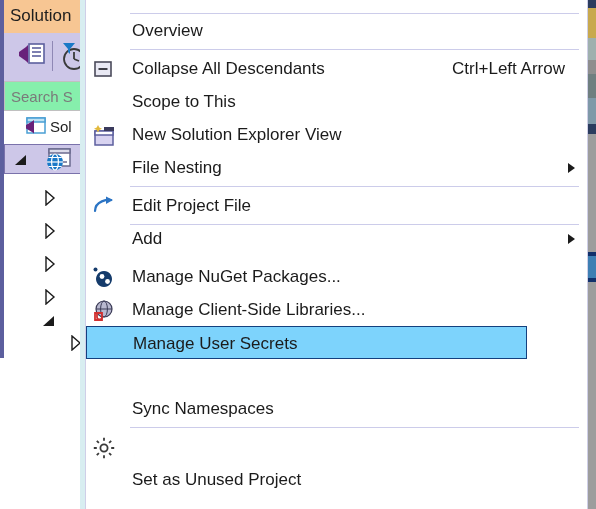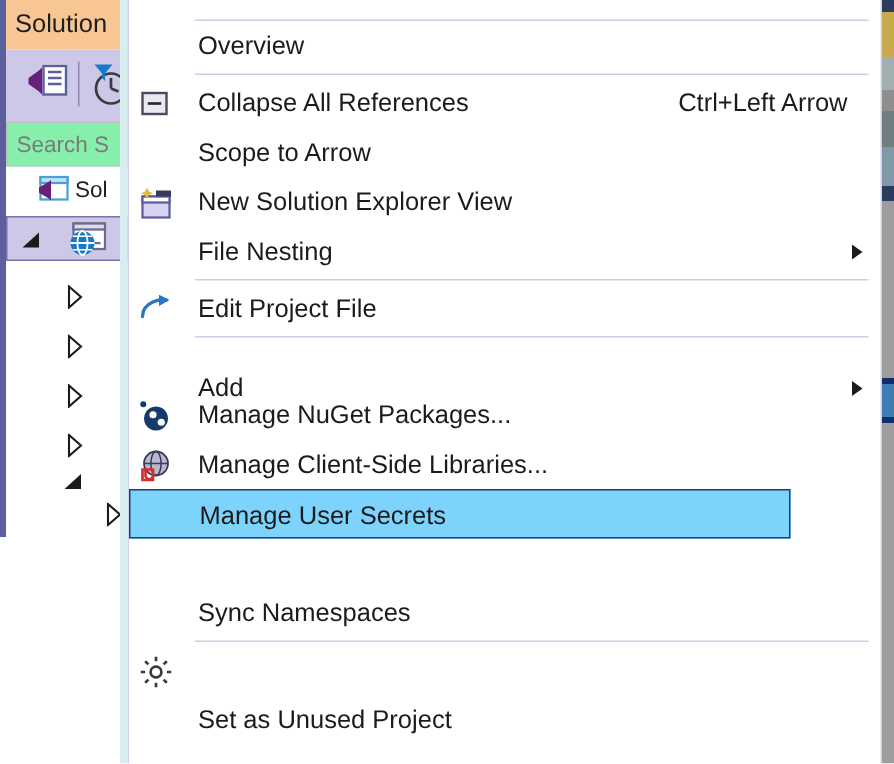--- a/index.html
+++ b/index.html
@@ -205,25 +205,25 @@
     <div class="menu-topline"></div>
   <div class="mrow" style="top: 14px;">
         <span class="label">Overview</span>
       </div>
       <div class="msep" style="top: 49px;"></div>
       <div class="mrow" style="top: 52px;">
         <span class="icon"><svg width="22" height="22" viewBox="0 0 22 22">
             <rect x="3" y="4" width="16" height="14" fill="#e9e9f4" stroke="#4a4a5a" stroke-width="1.6"></rect>
             <line x1="6.5" y1="11" x2="15.5" y2="11" stroke="#2b2b33" stroke-width="1.8"></line>
           </svg></span>
-        <span class="label">Collapse All References</span>
+        <span class="label">Collapse All Descendants</span>
         <span class="accel">Ctrl+Left Arrow</span>
       </div>
       <div class="mrow" style="top: 85px;">
-        <span class="label">Scope to Arrow</span>
+        <span class="label">Scope to This</span>
       </div>
       <div class="mrow" style="top: 151px;">
         <span class="label">File Nesting</span>
         <span class="subarrow"></span>
       </div>
       <div class="mrow" style="top: 118px;">
         <span class="icon"><svg width="24" height="24" viewBox="0 0 24 24">
             <rect x="3" y="7" width="18" height="14" fill="#d8d3f0" stroke="#5c5f9e" stroke-width="1.5"></rect>
             <rect x="3" y="7" width="18" height="4" fill="#ffffff" stroke="#5c5f9e" stroke-width="1.5"></rect>
             <rect x="12" y="3" width="10" height="4" fill="#3a3a5c"></rect>
@@ -233,21 +233,21 @@
       </div>
       <div class="msep" style="top: 186px;"></div>
       <div class="mrow" style="top: 189px;">
         <span class="icon"><svg width="24" height="22" viewBox="0 0 24 22">
             <path d="M3 16 C3 6, 16 4, 19 5" fill="none" stroke="#2b74c4" stroke-width="2.2" stroke-linecap="round"></path>
             <path d="M14 1.5 L21 5 L14 9 Z" fill="#2b74c4"></path>
           </svg></span>
         <span class="label">Edit Project File</span>
       </div>
       <div class="msep" style="top: 224px;"></div>
-      <div class="mrow" style="top: 242px;">
+      <div class="mrow" style="top: 222px;">
         <span class="label">Add</span>
         <span class="subarrow"></span>
       </div>
       <div class="mrow" style="top: 260px;">
         <span class="icon"><svg width="24" height="24" viewBox="0 0 24 24">
             <circle cx="3.5" cy="3.5" r="2" fill="#153b6b"></circle>
             <path d="M12 5 a8 8 0 1 0 0.01 0 Z" fill="#153b6b"></path>
             <circle cx="10" cy="10.5" r="2.4" fill="#ffffff"></circle>
             <circle cx="15.5" cy="15.5" r="2.4" fill="#ffffff"></circle>
           </svg></span>

